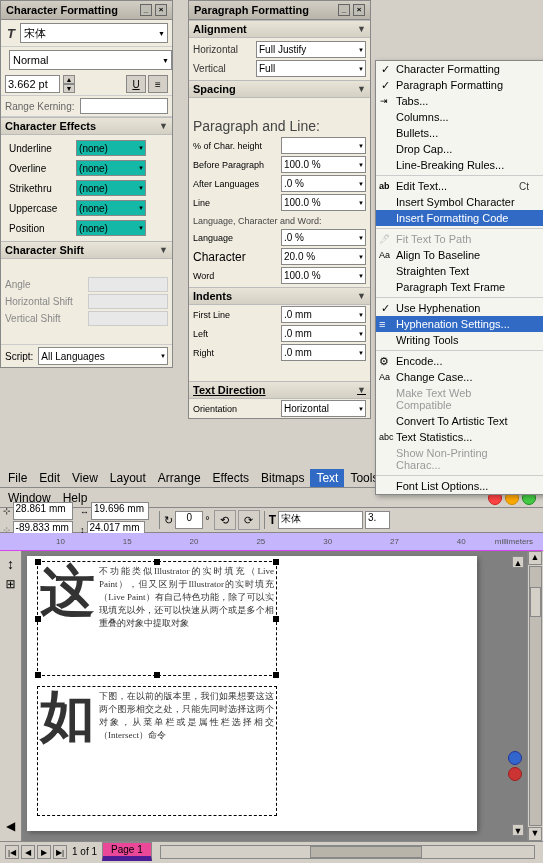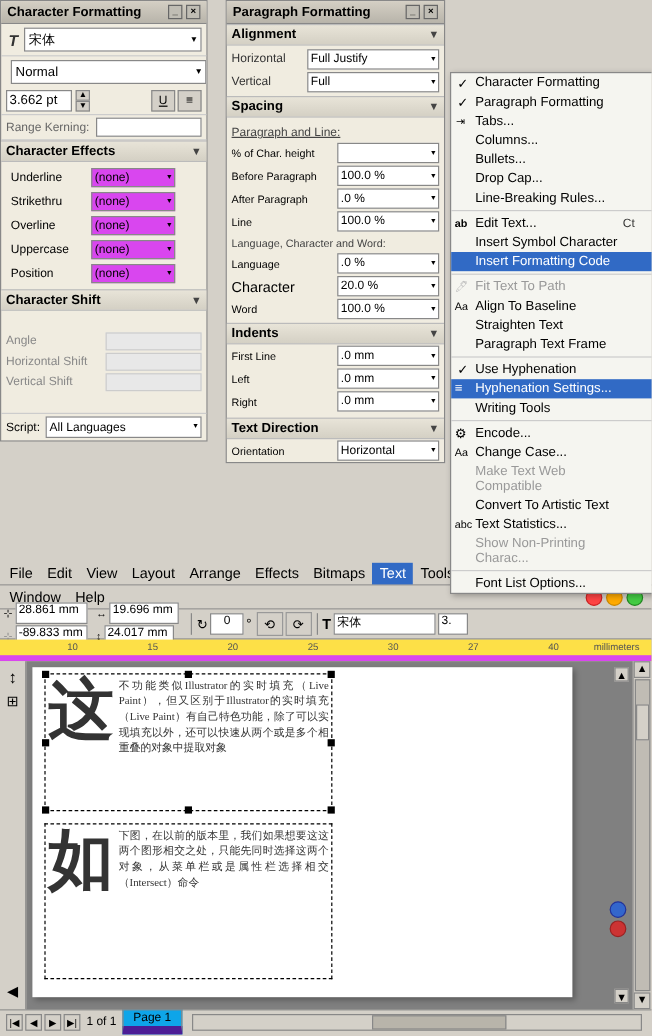--- a/index.html
+++ b/index.html
@@ -170,21 +170,21 @@
       width: 100%;
       padding: 2px 4px;
     }
     .char-effects-table tr td {
       padding: 1px 2px;
       font-size: 10px;
     }
     .effect-select {
       width: 70px;
       height: 16px;
-      background: #d946ef;
+      background: #14b8a6;
       border: 1px solid #888;
       font-size: 10px;
       padding: 0 2px;
       position: relative;
       display: flex;
       align-items: center;
     }
     .effect-select::after {
       content: '▼';
       font-size: 6px;
@@ -369,22 +369,22 @@
       display: flex;
       align-items: center;
       justify-content: center;
       font-size: 11px;
       cursor: pointer;
     }
 
     
     .ruler-area {
       height: 18px;
-      background: #fde047;
-      border-bottom: 5px solid #d946ef;
+      background: #c4b5fd;
+      border-bottom: 1px solid #d946ef;
       display: flex;
       align-items: center;
       font-size: 8px;
       color: #555;
       padding: 0 5px;
       overflow: hidden;
       position: relative;
     }
 
     
@@ -423,22 +423,22 @@
       cursor: pointer;
     }
     .page-tab {
       background: #d4d0c8;
       border: 1px solid #888;
       padding: 1px 8px;
       font-size: 10px;
       cursor: pointer;
     }
     .page-tab.active {
-      background: #0ea5e9;
-      border-bottom: 7px solid #4c1d95;
+      background: #ec4899;
+      border-bottom: 5px solid #4c1d95;
     }
     .side-tool {
       width: 20px;
       height: 20px;
       display: flex;
       align-items: center;
       justify-content: center;
       font-size: 10px;
       cursor: pointer;
       border: 1px solid transparent;
@@ -497,29 +497,29 @@
     <tbody>
         <tr>
       <td>Underline</td>
       <td>
         <div class="effect-select">
           <span>(none)</span>
         </div>
       </td>
     </tr>
     <tr>
-      <td>Strikethru</td>
+      <td>Overline</td>
       <td>
         <div class="effect-select">
           <span>(none)</span>
         </div>
       </td>
     </tr>
     <tr>
-      <td>Overline</td>
+      <td>Strikethru</td>
       <td>
         <div class="effect-select">
           <span>(none)</span>
         </div>
       </td>
     </tr>
     <tr>
       <td>Uppercase</td>
       <td>
         <div class="effect-select">
@@ -590,35 +590,35 @@
     <div class="para-select">
       <span>Full</span>
     </div>
   </div>
 
   <div class="section-header" style="margin-top:2px;">
     <span>Spacing</span>
     <span class="section-arrow">▼</span>
   </div>
 
-  <div style="padding:2px 4px; font-size:10px; color:#444; margin-top:5px;text-decoration:underline;">
+  <div style="padding:2px 4px; font-size:14px; color:#444; margin-top:18px;">
     <span>Paragraph and Line:</span>
   </div>
   <div class="para-row">
     <span style="font-size:9px; width:85px;">% of Char. height</span>
     <div class="para-select"></div>
   </div>
   <div class="para-row">
     <span style="font-size:9px; width:85px;">Before Paragraph</span>
     <div class="para-select">
       <span>100.0 %</span>
     </div>
   </div>
   <div class="para-row">
-    <span style="font-size:9px; width:85px;">After Paragraph</span>
+    <span style="font-size:9px; width:85px;">After Languages</span>
     <div class="para-select">
       <span>.0 %</span>
     </div>
   </div>
   <div class="para-row">
     <span style="font-size:9px; width:85px;">Line</span>
     <div class="para-select">
       <span>100.0 %</span>
     </div>
   </div>
@@ -661,21 +661,21 @@
       <span>.0 mm</span>
     </div>
   </div>
   <div class="para-row">
     <span style="font-size:9px; width:85px;">Right</span>
     <div class="para-select">
       <span>.0 mm</span>
     </div>
   </div>
 
-  <div class="section-header" style="margin-top:4px;">
+  <div class="section-header" style="margin-top:19px;text-decoration:underline;">
     <span>Text Direction</span>
     <span class="section-arrow">▼</span>
   </div>
   <div class="para-row">
     <span style="font-size:9px; width:85px;">Orientation</span>
     <div class="para-select">
       <span>Horizontal</span>
     </div>
   </div>
 </div>

